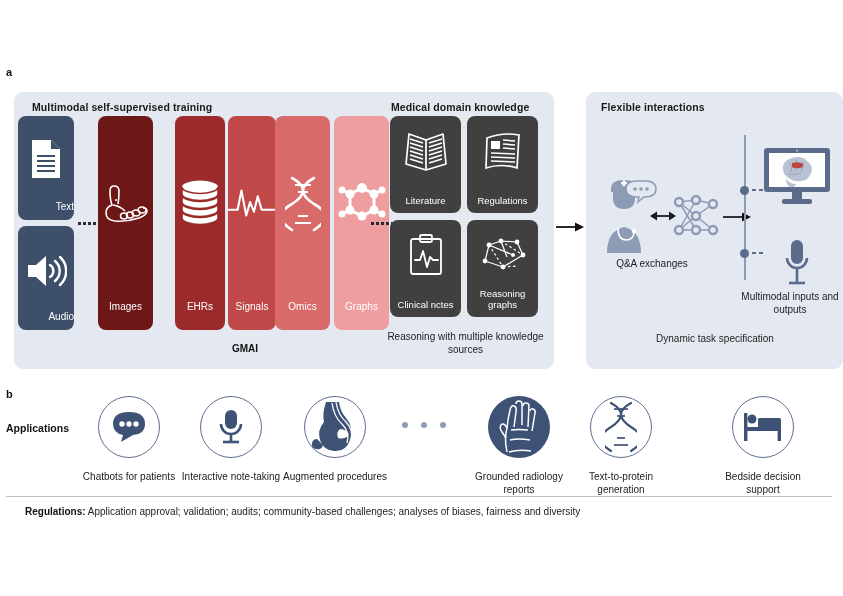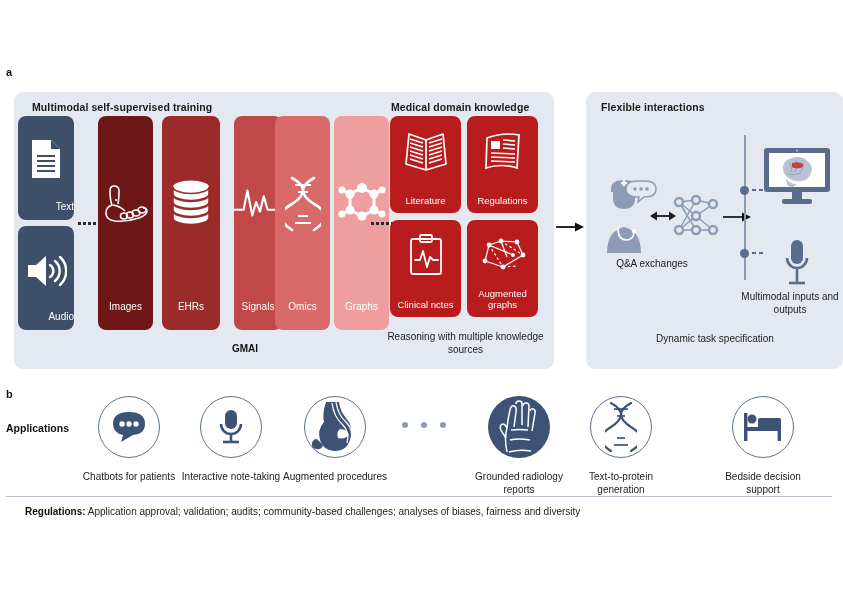--- a/index.html
+++ b/index.html
@@ -62,38 +62,38 @@
   #card-text .card-icon  { top: 12px; height: 62px; }
   #card-audio .card-icon { top: 16px; height: 58px; }
   #card-text  .card-label { bottom: 8px; }
   #card-audio .card-label { bottom: 8px; }
 
   
   .redcard { position:absolute; top:116px; height:214px; border-radius:8px; overflow:hidden; }
   .redcard .rc-icon { position:absolute; left:0; right:0; top:40px; height:96px; display:flex; align-items:center; justify-content:center; }
   .redcard .rc-label { position:absolute; left:0; right:0; bottom:18px; text-align:center; font-size:10px; color:#fff; }
   #card-images  { left: 98px;  width: 55px; }
-  #card-ehrs    { left: 162px; width: 58px; }
-  #card-signals { left: 234px; width: 40px; padding-left: 48px; }
+  #card-ehrs    { left: 175px; width: 50px; }
+  #card-signals { left: 228px; width: 40px; padding-left: 48px; }
   #card-omics   { left: 275px; width: 55px; }
   #card-graphs  { left: 334px; width: 55px; }
 
   
   .dots-h { position:absolute; display:flex; gap:2.5px; align-items:center; }
   .dots-h i { display:block; width:2.5px; height:2.5px; background:#2b2b2b; border-radius:0; }
   #dots-left  { left: 78px;  top: 222px; }
   #dots-mid   { left: 371px; top: 222px; }
 
   #gmai-label {
     position: absolute; left: 232px; top: 343px;
     font-size: 10px; font-weight: bold; color: #111;
   }
 
   
-  .kcard { position:absolute; width: 71px; height: 97px; background:#b91c1c; border-radius:8px; }
+  .kcard { position:absolute; width: 71px; height: 97px; background:#404040; border-radius:8px; }
   .kcard .k-icon { position:absolute; left:0; right:0; top:10px; height:50px; display:flex; align-items:center; justify-content:center; }
   .kcard .k-label { position:absolute; left:0; right:0; bottom:7px; text-align:center; font-size:9.5px; color:#fff; line-height:11px; }
   #card-literature   { left: 390px; top: 116px; }
   #card-publications { left: 467px; top: 116px; }
   #card-clinical     { left: 390px; top: 220px; }
   #card-kgraphs      { left: 467px; top: 220px; }
 
   .caption {
     position:absolute; text-align:center; font-size:10px; color:#222; line-height:12.5px;
   }
@@ -371,21 +371,21 @@
           <circle cx="10" cy="10" r="2.4"></circle>
           <circle cx="22" cy="6" r="2.4"></circle>
           <circle cx="38" cy="7" r="2.4"></circle>
           <circle cx="44" cy="20" r="2.4"></circle>
           <circle cx="6" cy="26" r="2.4"></circle>
           <circle cx="24" cy="32" r="2.4"></circle>
           <circle cx="34" cy="20" r="2"></circle>
         </g>
       </svg>
     </div>
-    <div class="k-label">Augmented graphs</div>
+    <div class="k-label">Reasoning graphs</div>
   </div>
 
   <div class="caption" id="cap-reasoning">Reasoning with multiple knowledge sources</div>
 
   <div id="arrow-main">
     <svg width="28" height="10" viewBox="0 0 28 10">
       <line x1="0" y1="5" x2="21" y2="5" stroke="#111" stroke-width="1.8"></line>
       <polygon points="28,5 19,0.5 19,9.5" fill="#111"></polygon>
     </svg>
   </div>

